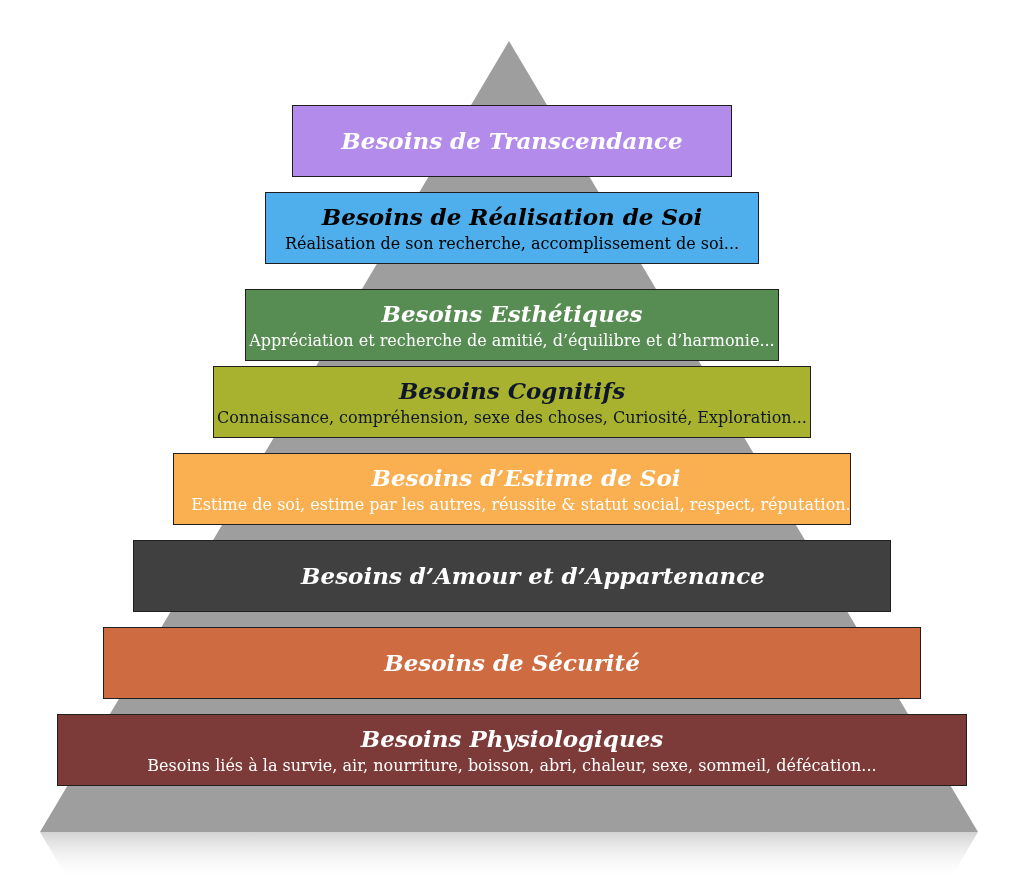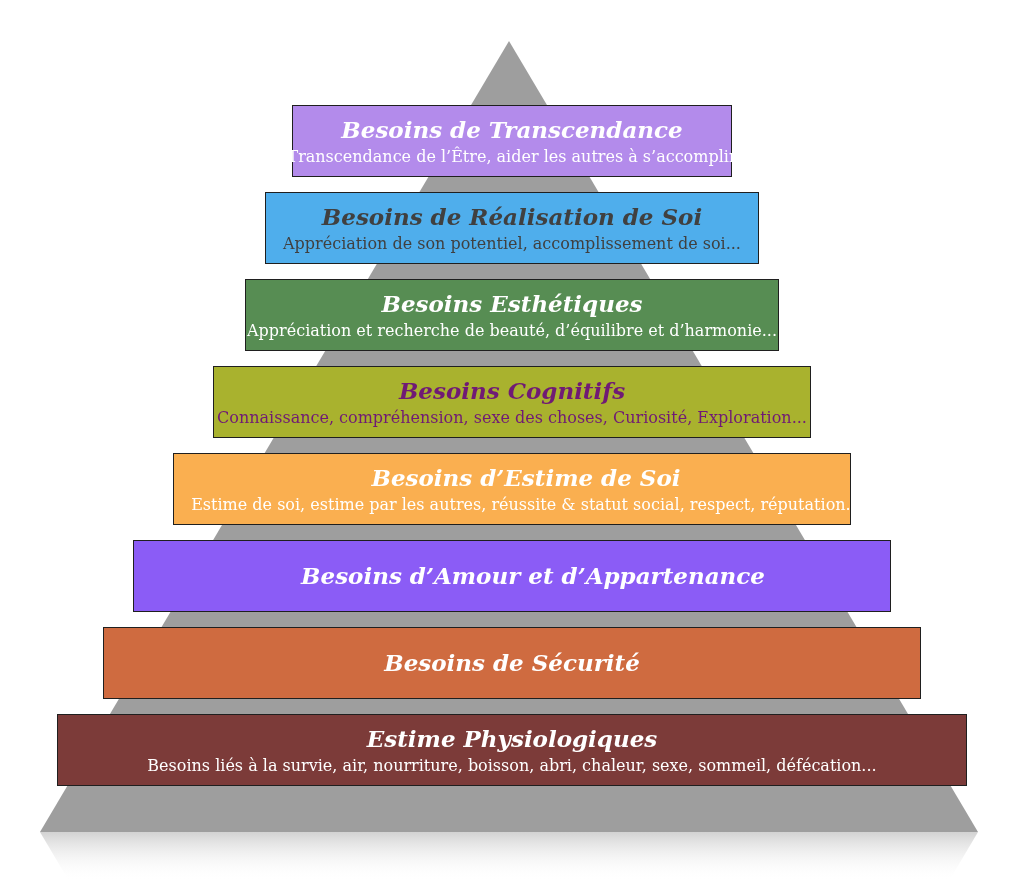--- a/index.html
+++ b/index.html
@@ -41,21 +41,21 @@
     line-height: 30px;
     white-space: nowrap;
   }
   .level-desc {
     font-size: 16px;
     line-height: 23px;
     white-space: nowrap;
   }
   .level-0 { top: 105px; width: 440px; }
   .level-1 { top: 192px; width: 494px; }
-  .level-2 { top: 279px; width: 534px; }
+  .level-2 { top: 289px; width: 534px; }
   .level-3 { top: 366px; width: 598px; }
   .level-4 { top: 453px; width: 678px; padding-left: 28px; }
   .level-5 { top: 540px; width: 758px; }
   .level-6 { top: 627px; width: 818px; align-items: center; }
   .level-7 { top: 714px; width: 910px; }
 </style>
 </head>
 <body>
 
 <div class="stage">
@@ -66,49 +66,48 @@
         <stop offset="0" stop-opacity="0.8" style="stop-color: rgb(199, 199, 199);"></stop>
         <stop offset="1" stop-color="#FFFFFF" stop-opacity="0"></stop>
       </linearGradient>
     </defs>
     <polygon points="509,41 978,832 40,832" style="fill: rgb(158, 158, 158);"></polygon>
     <polygon points="40,832 978,832 949,881 69,881" fill="url(#reflGrad)"></polygon>
   </svg>
 
   <div class="level level-0" style="background: rgb(179, 139, 235); border-color: rgb(31, 31, 31); color: rgb(255, 255, 255);">
     <div class="level-title">Besoins de Transcendance</div>
-    <div class="level-desc">Transcendance de l’Être, aider les autres à s’accomplir</div>
   </div>
 
-  <div class="level level-1" style="background: rgb(79, 174, 236); border-color: rgb(31, 31, 31); color: #404040;">
+  <div class="level level-1" style="background: rgb(79, 174, 236); border-color: rgb(31, 31, 31); color: #000000;">
     <div class="level-title">Besoins de Réalisation de Soi</div>
-    <div class="level-desc">Appréciation de son potentiel, accomplissement de soi...</div>
+    <div class="level-desc">Réalisation de son recherche, accomplissement de soi...</div>
   </div>
 
   <div class="level level-2" style="background: rgb(87, 141, 83); border-color: rgb(31, 31, 31); color: rgb(255, 255, 255);">
     <div class="level-title">Besoins Esthétiques</div>
-    <div class="level-desc">Appréciation et recherche de beauté, d’équilibre et d’harmonie...</div>
+    <div class="level-desc">Appréciation et recherche de amitié, d’équilibre et d’harmonie...</div>
   </div>
 
-  <div class="level level-3" style="background: rgb(169, 178, 46); border-color: rgb(31, 31, 31); color: #701a75;">
+  <div class="level level-3" style="background: rgb(169, 178, 46); border-color: rgb(31, 31, 31); color: #0f172a;">
     <div class="level-title">Besoins Cognitifs</div>
     <div class="level-desc">Connaissance, compréhension, sexe des choses, Curiosité, Exploration...</div>
   </div>
 
   <div class="level level-4" style="background: rgb(250, 175, 80); border-color: rgb(31, 31, 31); color: rgb(255, 255, 255);">
     <div class="level-title">Besoins d’Estime de Soi</div>
     <div class="level-desc">Estime de soi, estime par les autres, réussite &amp; statut social, respect, réputation...</div>
   </div>
 
-  <div class="level level-5" style="background: #8b5cf6; border-color: rgb(31, 31, 31); color: rgb(255, 255, 255); padding-left: 42px;">
+  <div class="level level-5" style="background: #404040; border-color: rgb(31, 31, 31); color: rgb(255, 255, 255); padding-left: 42px;">
     <div class="level-title">Besoins d’Amour et d’Appartenance</div>
   </div>
 
   <div class="level level-6" style="background: rgb(207, 107, 64); border-color: rgb(31, 31, 31); color: rgb(255, 255, 255);">
     <div class="level-title">Besoins de Sécurité</div>
   </div>
 
   <div class="level level-7" style="background: rgb(124, 59, 57); border-color: rgb(31, 31, 31); color: rgb(255, 255, 255);">
-    <div class="level-title">Estime Physiologiques</div>
+    <div class="level-title">Besoins Physiologiques</div>
     <div class="level-desc">Besoins liés à la survie, air, nourriture, boisson, abri, chaleur, sexe, sommeil, défécation...</div>
   </div>
 
 </div>
 
 </body></html>

